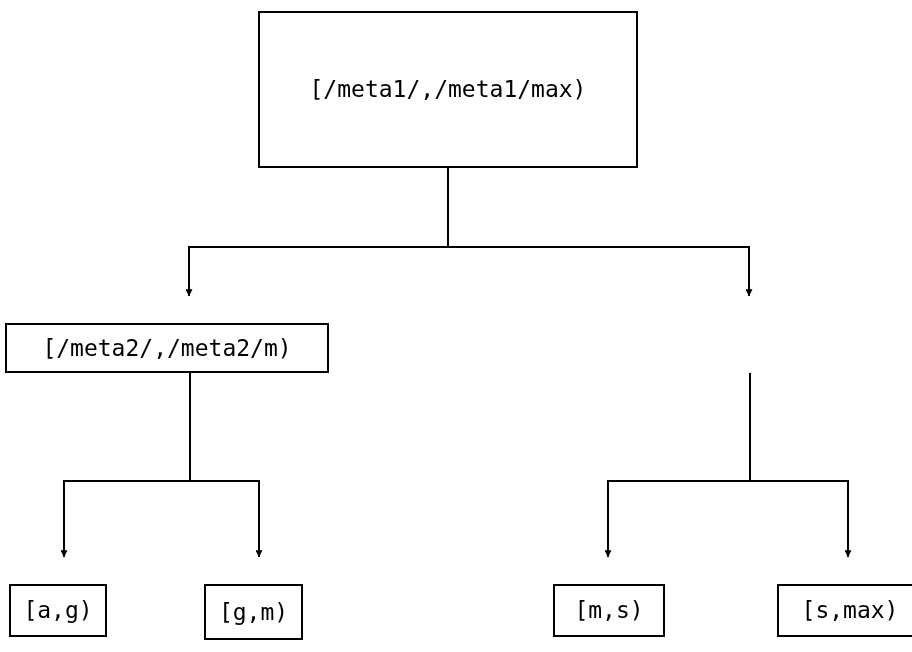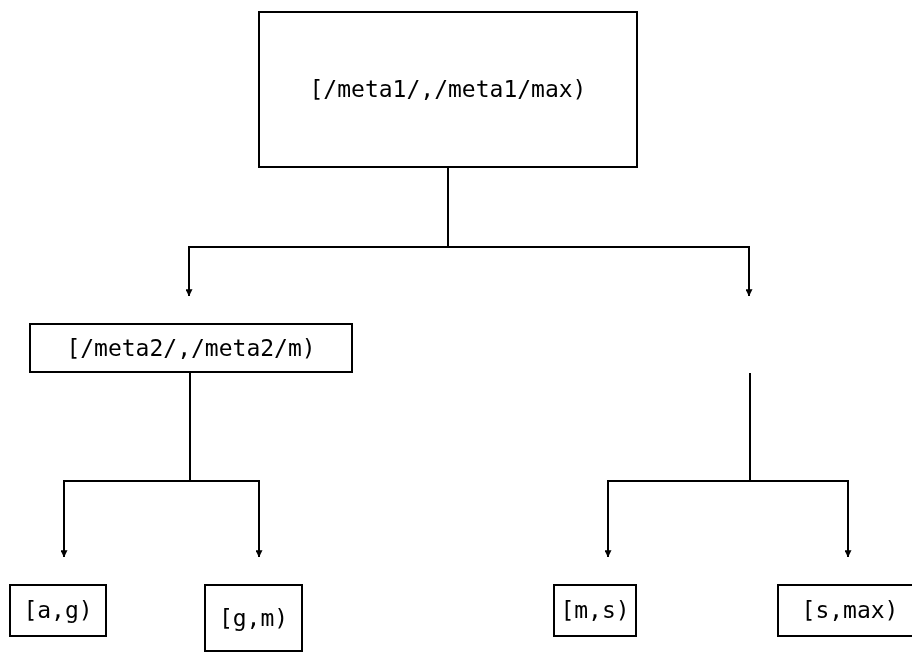--- a/index.html
+++ b/index.html
@@ -50,21 +50,21 @@
   }
   
   #node-root {
     left: 258px;
     top: 11px;
     width: 380px;
     height: 157px;
   }
   
   #node-mid-left {
-    left: 29px;
+    left: 5px;
     top: 323px;
     width: 324px;
     height: 50px;
   }
   #node-mid-right {
     left: 580px;
     top: 323px;
     width: 321px;
     height: 50px;
   }
@@ -72,26 +72,26 @@
   #node-leaf-0 {
     left: 9px;
     top: 584px;
     width: 98px;
     height: 53px;
   }
   #node-leaf-1 {
     left: 204px;
     top: 584px;
     width: 99px;
-    height: 68px;
+    height: 56px;
   }
   #node-leaf-2 {
     left: 553px;
     top: 584px;
-    width: 84px;
+    width: 112px;
     height: 53px;
   }
   #node-leaf-3 {
     left: 777px;
     top: 584px;
     width: 146px;
     height: 53px;
   }
 </style>
 </head>

